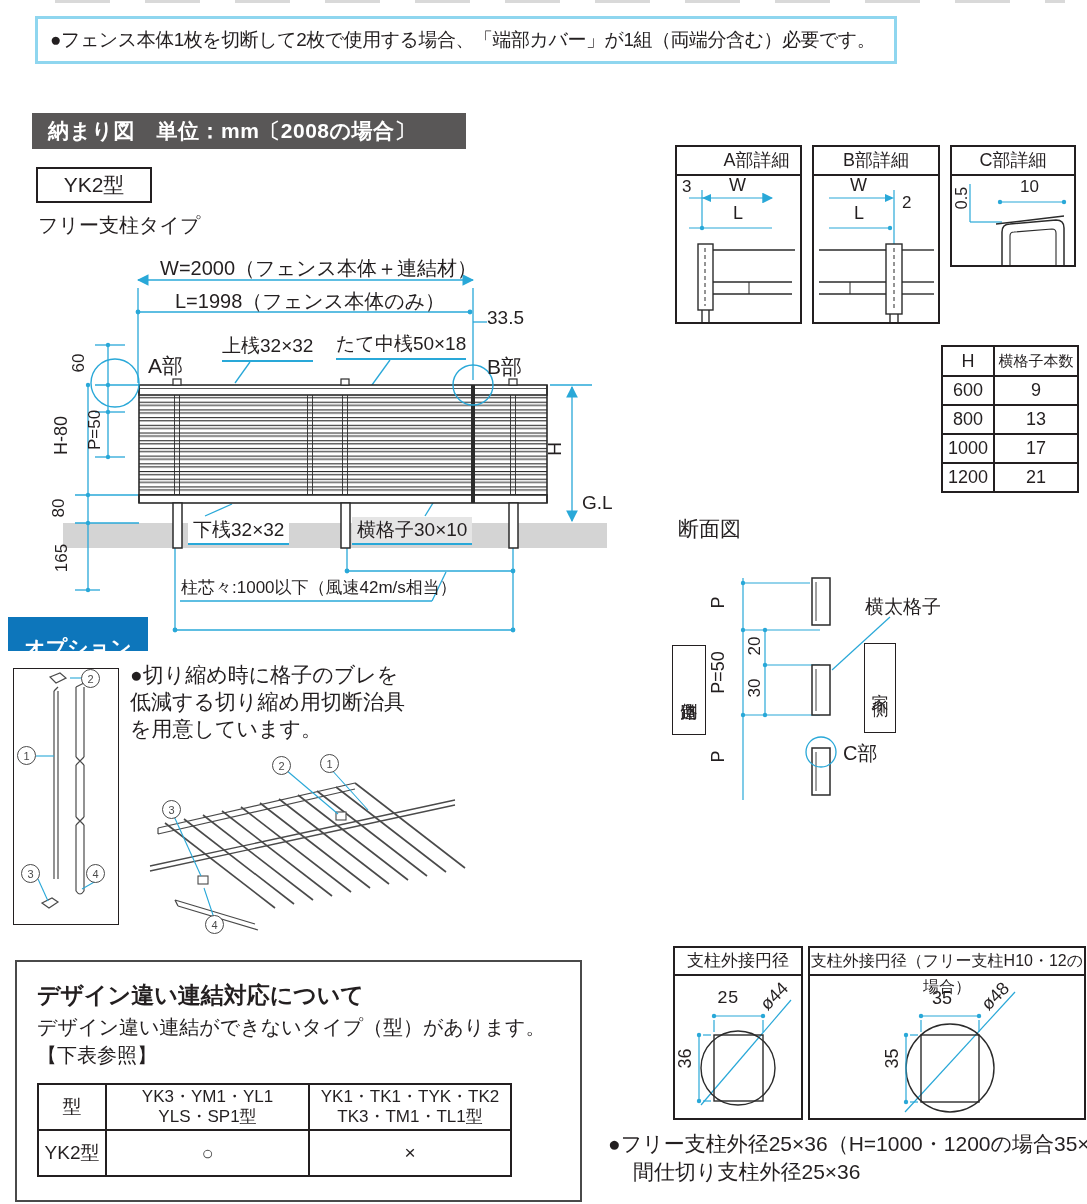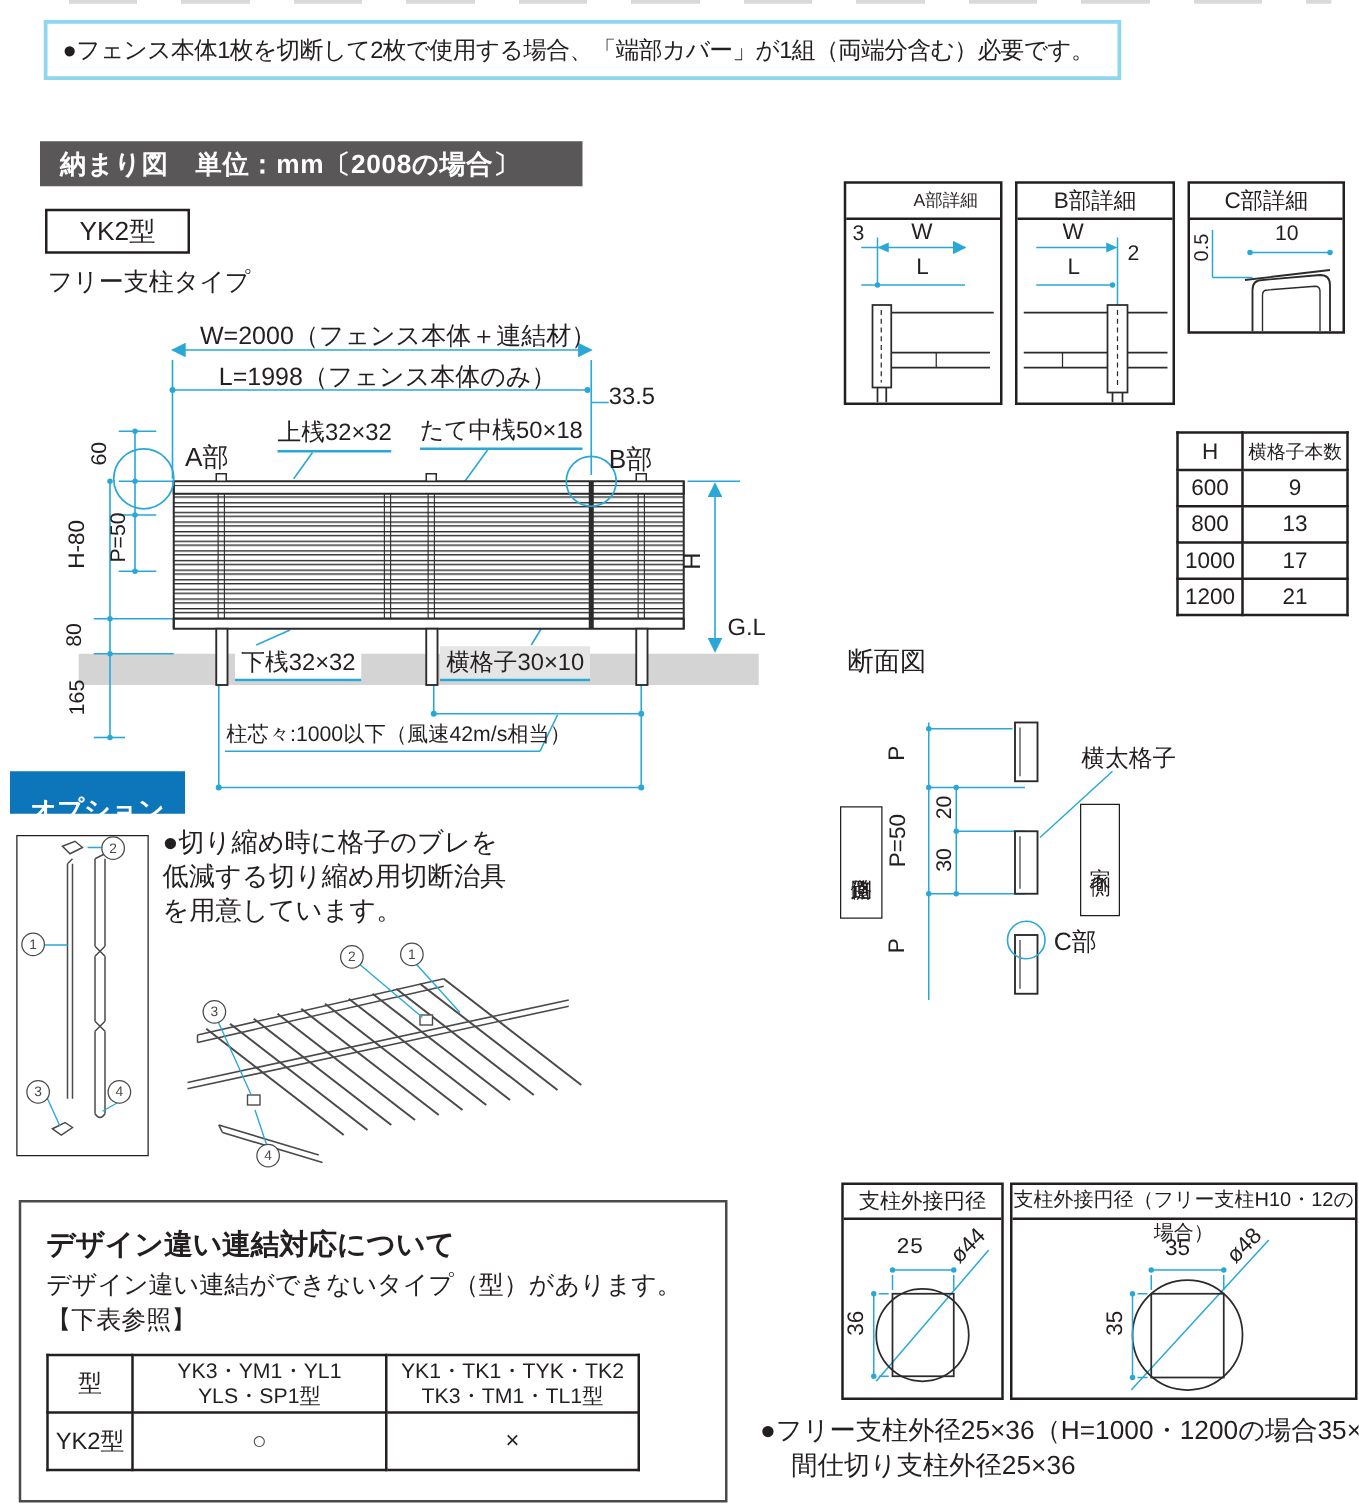--- a/index.html
+++ b/index.html
@@ -157,21 +157,21 @@
   <div class="abs rot" style="left:42px;top:425px;font-size:18px;">H-80</div>
   <div class="abs rot" style="left:50px;top:498px;font-size:17px;">80</div>
   <div class="abs rot" style="left:48px;top:548px;font-size:17px;">165</div>
   <div class="abs rot" style="left:548px;top:438px;font-size:19px;">H</div>
   <div class="abs" style="left:582px;top:492px;font-size:19px;">G.L</div>
   <div class="abs cyu nowrap" style="left:188px;top:517px;font-size:19px;background:#fff;padding:0 5px;">下桟32×32</div>
   <div class="abs cyu nowrap" style="left:352px;top:517px;font-size:19px;background:#e5e5e5;padding:0 5px;">横格子30×10</div>
   <div class="abs nowrap" style="left:181px;top:576px;font-size:17px;">柱芯々:1000以下（風速42m/s相当）</div>
 
   <div class="abs boxed" style="left:675px;top:145px;width:123px;height:175px;">
-    <div class="titlebar" style="height:27px;line-height:27px;font-size:14px;padding-left:36px;">A部詳細</div>
+    <div class="titlebar" style="height:27px;line-height:27px;font-size:18px;padding-left:36px;">A部詳細</div>
     <svg width="123" height="146" viewBox="0 0 123 146">
       <g stroke="#29a8d8" stroke-width="1.2" fill="none">
         <line x1="12" y1="22" x2="95" y2="22" marker-end="url(#ar)"></line>
         <line x1="25" y1="14" x2="25" y2="52"></line>
         <line x1="12" y1="52" x2="95" y2="52"></line>
       </g>
       <path d="M25,22 l9,-4 v8 z" fill="#29a8d8"></path>
       <circle cx="25" cy="52" r="2.2" fill="#29a8d8"></circle>
       <g stroke="#2b2b2b" fill="none" stroke-width="1.4">
         <line x1="24" y1="74" x2="118" y2="74"></line>

